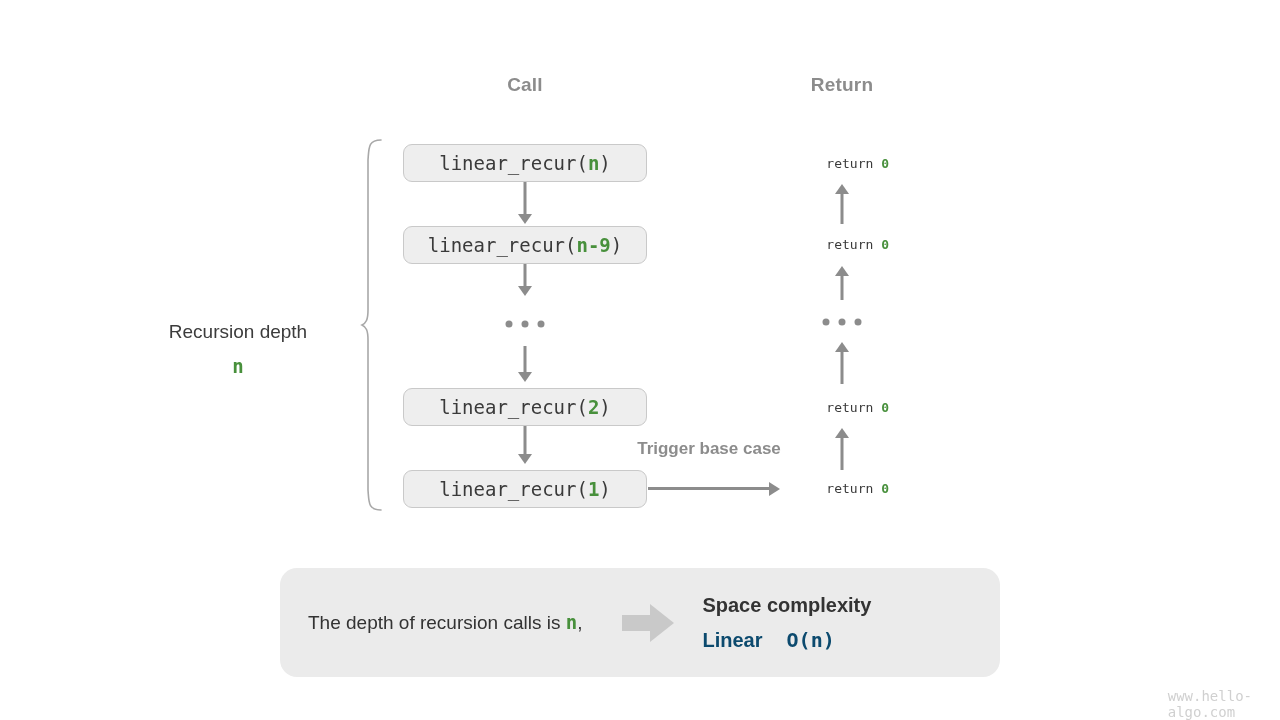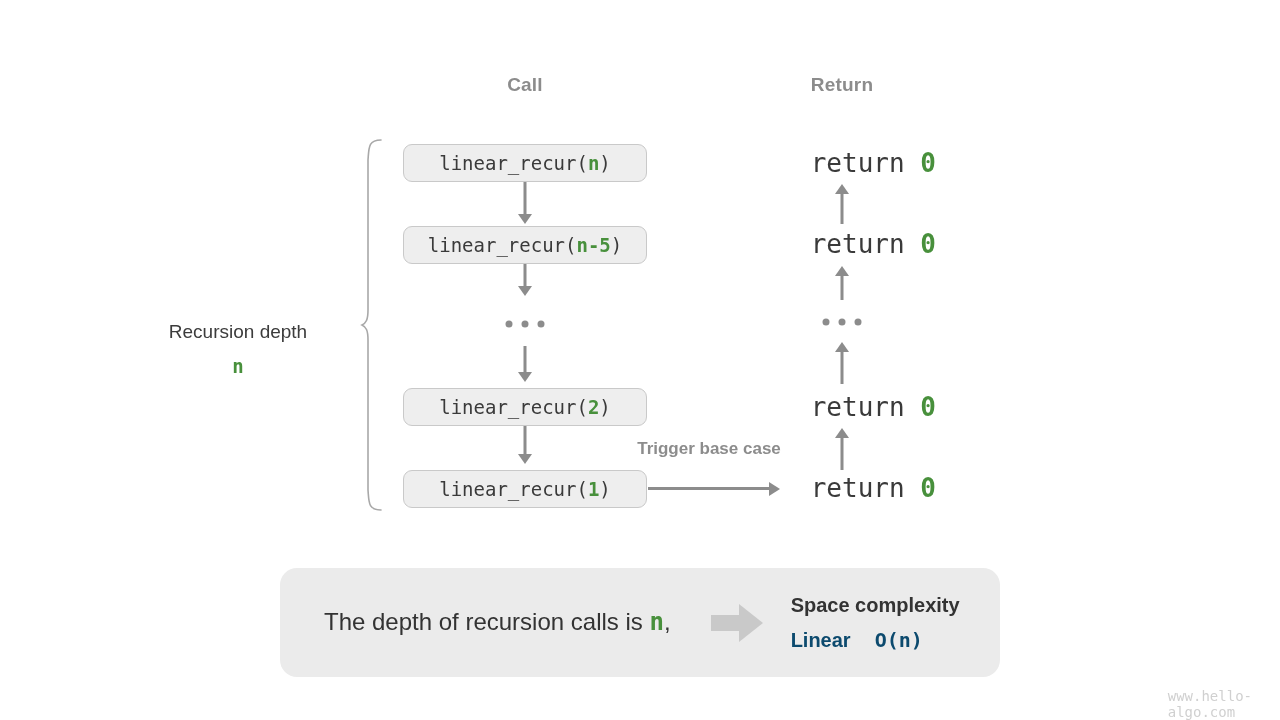--- a/index.html
+++ b/index.html
@@ -31,21 +31,21 @@
     font-family:"DejaVu Sans Mono","Liberation Mono",monospace;
     font-size:19px;color:#3a3a3a;
     transform:translateX(-50%);
     white-space:pre;
   }
   .call-box .arg{color:#48903c;font-weight:bold;}
 
   
   .ret-label{
     font-family:"DejaVu Sans Mono","Liberation Mono",monospace;
-    font-size:26px;color:#3a3a3a;
+    font-size:13px;color:#3a3a3a;
     transform:translate(-50%,-50%);
     white-space:pre;
   }
   .ret-label .val{color:#48903c;font-weight:bold;}
 
   
   .v-line{background:#8c8c8c;width:3px;transform:translateX(-50%);}
   .arrow-head-down{
     width:0;height:0;
     border-left:7px solid transparent;
@@ -93,22 +93,22 @@
     transform:translateX(-50%);white-space:nowrap;
   }
 
   
   .summary{
     background:#ebebeb;border-radius:17px;
     display:flex;align-items:center;
     box-sizing:border-box;
   }
   .summary-text{
-    flex:0 0 auto;padding-left:44px;
-    font-size:24px;color:#333333;line-height:1.62;text-align:right;
+    flex:0 0 auto;padding-left:28px;
+    font-size:19px;color:#333333;line-height:1.62;text-align:right;
   }
   .summary-text .nval,.summary-text .mono{
     font-family:"DejaVu Sans Mono","Liberation Mono",monospace;
   }
   .summary-text .nval{color:#48903c;font-weight:bold;}
   .block-arrow{
     flex:0 0 auto;margin:0 28px 0 40px;
     position:relative;width:52px;height:38px;
   }
   .block-arrow .shaft{
@@ -156,21 +156,21 @@
   </div>
 
   <div class="abs call-box" style="left:525px;top:132px;">
     <span>linear_recur(</span><span class="arg">n</span><span>)</span>
   </div>
 
   <div class="abs v-line" style="left:525px;top:170px;height:34px;"></div>
   <div class="abs arrow-head-down" style="left:525px;top:202px;"></div>
 
   <div class="abs call-box" style="left:525px;top:214px;">
-    <span>linear_recur(</span><span class="arg">n-5</span><span>)</span>
+    <span>linear_recur(</span><span class="arg">n-9</span><span>)</span>
   </div>
 
   <div class="abs v-line" style="left:525px;top:252px;height:24px;"></div>
   <div class="abs arrow-head-down" style="left:525px;top:274px;"></div>
 
   <div class="abs dots" style="left:525px;top:312px;">
     <i></i>
     <i></i>
     <i></i>
   </div>

